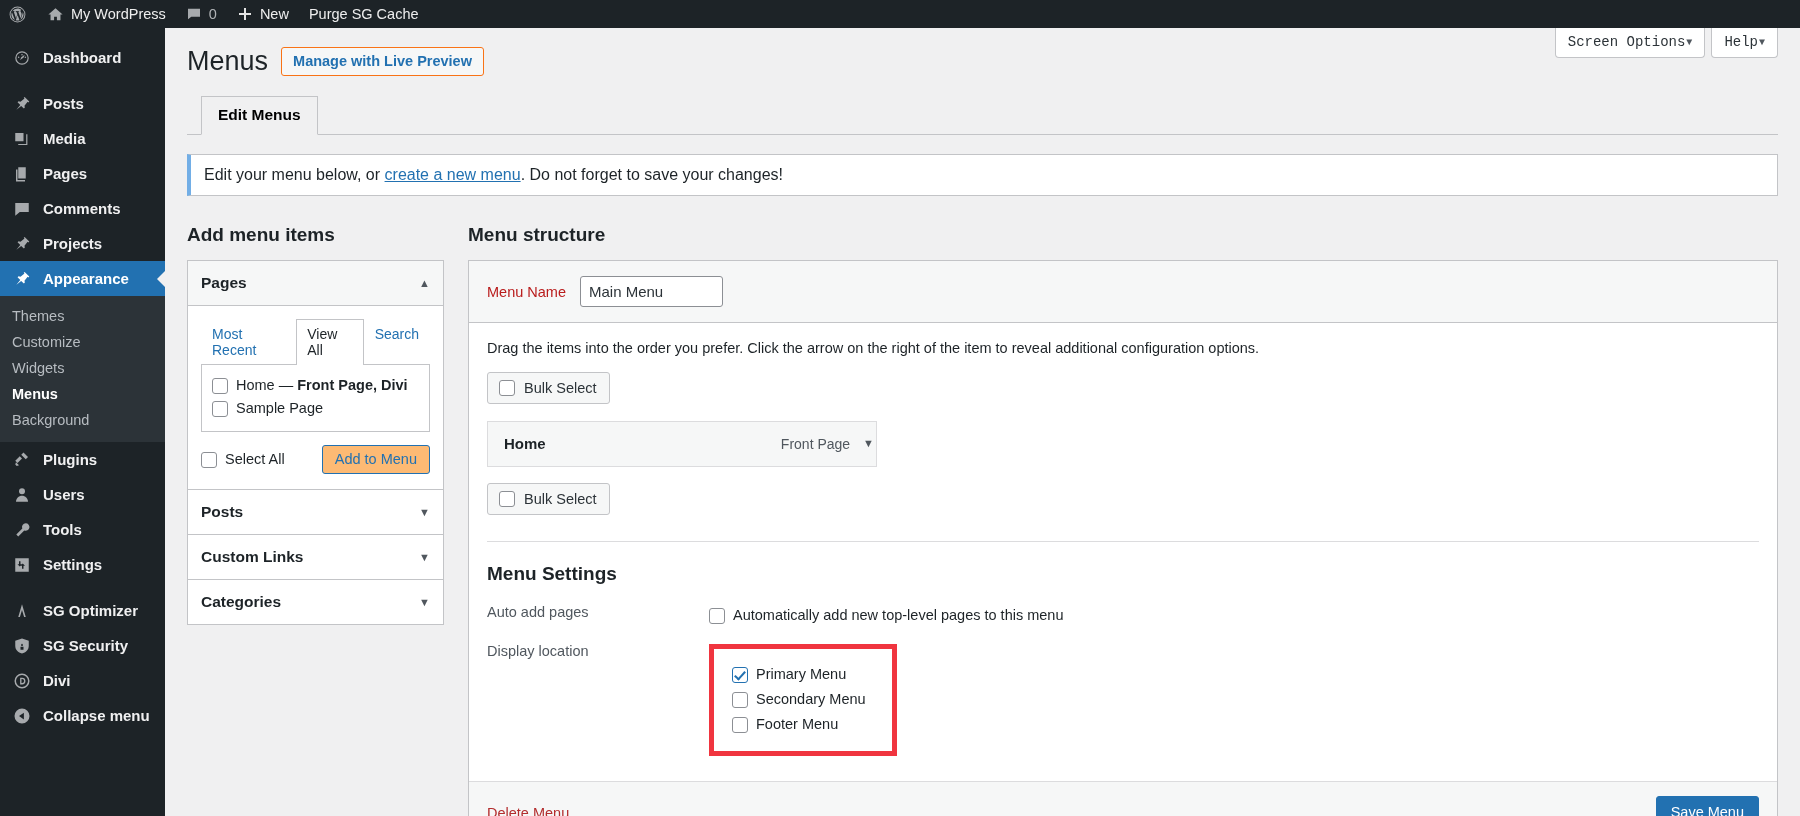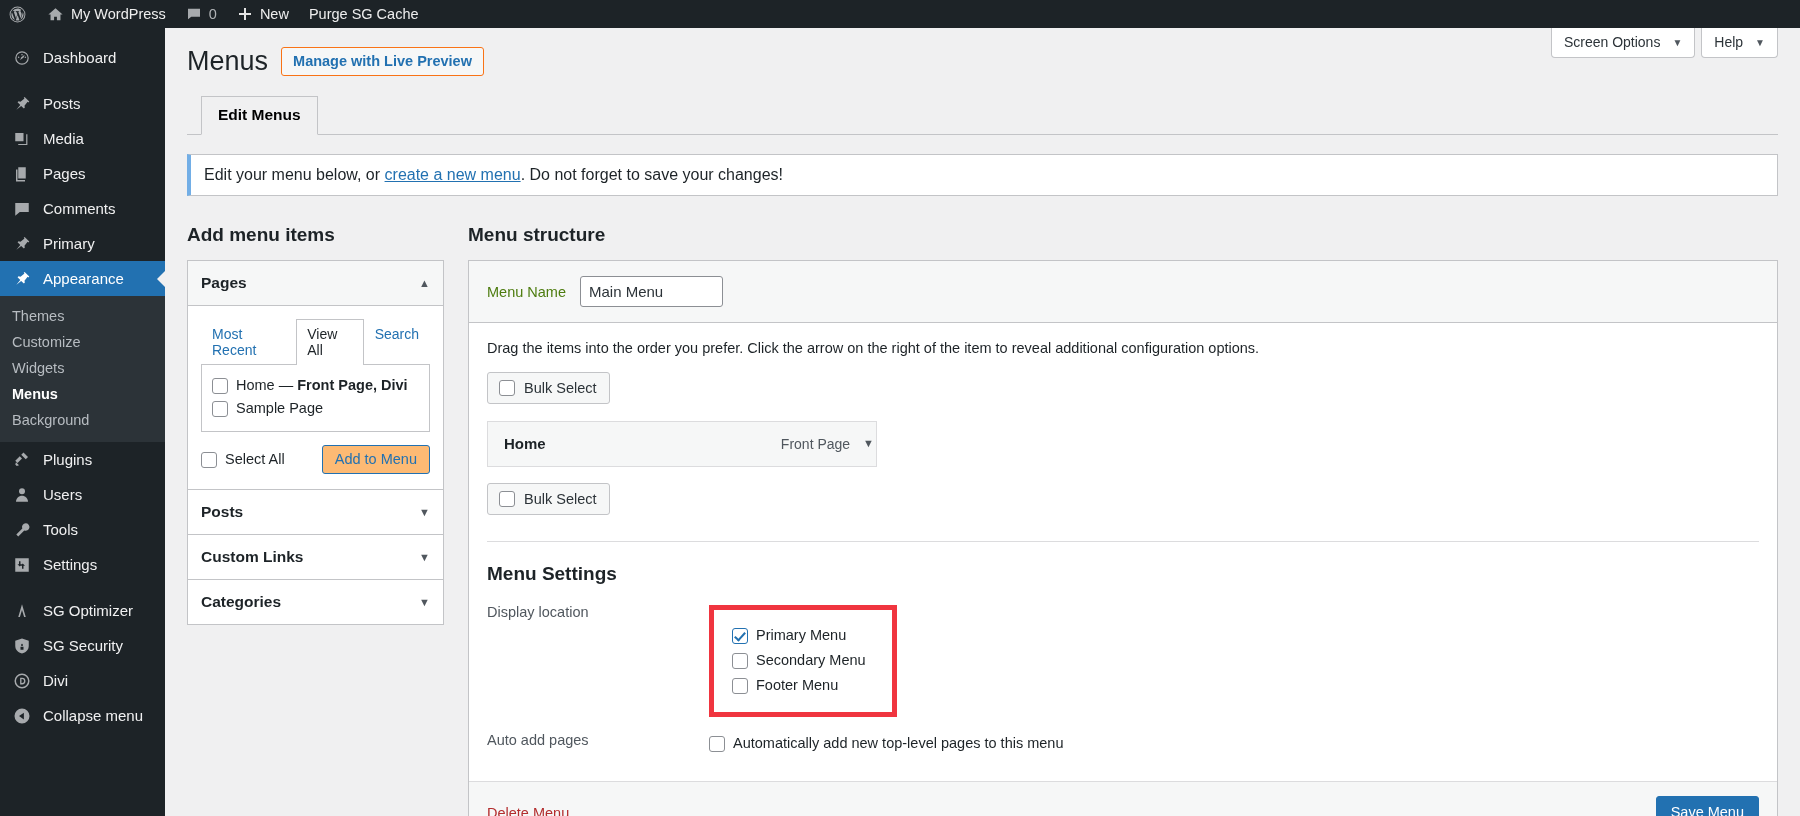--- a/index.html
+++ b/index.html
@@ -27,20 +27,21 @@
   
   #sidebar {
     position: absolute; top: 28px; left: 0; width: 165px; bottom: 0;
     background: #1d2327; color: #f0f0f1; font-size: 15px;
     padding-top: 12px;
   }
   .menu-row {
     display: flex; align-items: center; gap: 11px;
     height: 35px; padding: 0 12px; cursor: pointer; position: relative;
     color: #f0f0f1;
+    font-weight: bold;
   }
   .menu-row .mi { width: 20px; display: inline-flex; justify-content: center; align-items: center; color: #a7aaad; }
   .menu-row.current { background: #2271b1; color: #fff; }
   .menu-row.current .mi { color: #fff; }
   .menu-row.current::after {
     content: ""; position: absolute; right: 0; top: 50%; margin-top: -8px;
     border-style: solid; border-width: 8px 8px 8px 0;
     border-color: transparent #f0f0f1 transparent transparent;
   }
   .menu-gap { height: 11px; }
@@ -56,21 +57,21 @@
     position: absolute; top: 28px; left: 165px; right: 0; bottom: 0;
     background: #f0f0f1; overflow: hidden;
   }
 
   
   .screen-meta { position: absolute; top: 0; right: 22px; display: flex; gap: 6px; }
   .meta-btn {
     background: #fff; border: 1px solid #c3c4c7; border-top: none;
     border-radius: 0 0 4px 4px; padding: 6px 12px 7px 12px;
     font-size: 14px; color: #2c3338; cursor: pointer;
-    display: flex; align-items: center; gap: 12px;
+    display: flex; align-items: center; gap: 1px; font-family: Liberation Mono, monospace;
   }
   .meta-btn .caret { font-size: 10px; color: #50575e; }
 
   .page-pad { padding: 0 22px; }
 
   .title-row { display: flex; align-items: center; gap: 13px; padding-top: 16px; }
   h1.page-title { font-size: 27px; font-weight: normal; color: #1d2327; line-height: 1.3; }
   .lp-btn {
     background: #f6f7f7; border: 1px solid #f97316; color: #2271b1;
     border-radius: 3px; font-size: 14.5px; font-weight: bold;
@@ -137,21 +138,21 @@
     background: #fdba74; border: 1px solid #2271b1; color: #2271b1;
     border-radius: 3px; font-size: 14.5px; padding: 5px 12px 6px 12px; cursor: pointer;
   }
 
   
   .panel { background: #fff; border: 1px solid #c3c4c7; }
   .panel-head {
     background: #f6f7f7; border-bottom: 1px solid #c3c4c7;
     padding: 15px 18px; display: flex; align-items: center; gap: 14px;
   }
-  .panel-head label { font-size: 14.5px; color: #4d7c0f; }
+  .panel-head label { font-size: 14.5px; color: #b91c1c; }
   .name-input {
     width: 143px; padding: 6px 8px; font-size: 15px;
     border: 1px solid #8c8f94; border-radius: 3px; background: #fff;
     color: #2c3338; font-family: "Liberation Sans", sans-serif;
   }
   .panel-body { padding: 17px 18px 0 18px; }
   .drag-hint { font-size: 14.5px; color: #1d2327; }
 
   .bulk-btn {
     display: inline-flex; align-items: center; gap: 9px;
@@ -285,21 +286,21 @@
     </span>
     <span>Comments</span>
   </div>
 
   <div class="menu-row">
     <span class="mi">
       <svg width="18" height="18" viewBox="0 0 24 24" fill="currentColor">
           <path d="M15.5 2.5l-1.2 1.2 1 1-5.3 4.2-2.6-.5-1.3 1.3 3.6 3.6-5.2 6.4 6.4-5.2 3.6 3.6 1.3-1.3-.5-2.6L19.5 9l1 1 1.2-1.2-6.2-6.3z"></path>
         </svg>
     </span>
-    <span>Primary</span>
+    <span>Projects</span>
   </div>
 
   <div class="menu-row current">
     <span class="mi">
       <svg width="18" height="18" viewBox="0 0 24 24" fill="currentColor">
           <path d="M15.5 2.5l-1.2 1.2 1 1-5.3 4.2-2.6-.5-1.3 1.3 3.6 3.6-5.2 6.4 6.4-5.2 3.6 3.6 1.3-1.3-.5-2.6L19.5 9l1 1 1.2-1.2-6.2-6.3z"></path>
         </svg>
     </span>
     <span>Appearance</span>
   </div>
@@ -508,50 +509,50 @@
             </div>
 
             <div class="bulk-btn">
               <span class="cb"></span>
               <span>Bulk Select</span>
             </div>
 
             <hr class="sep">
 
             <div class="settings-h">Menu Settings</div>
+
+            <div class="set-row">
+              <div class="set-label">Auto add pages</div>
+              <div class="set-field">
+                <div class="chk-row">
+                  <span class="cb"></span>
+                  <span>Automatically add new top-level pages to this menu</span>
+                </div>
+              </div>
+            </div>
 
             <div class="set-row">
               <div class="set-label">Display location</div>
               <div class="set-field">
                 <div id="loc-box">
                   <div class="chk-row">
                     <span class="cb checked"></span>
                     <span>Primary Menu</span>
                   </div>
                   <div class="chk-row">
                     <span class="cb"></span>
                     <span>Secondary Menu</span>
                   </div>
                   <div class="chk-row">
                     <span class="cb"></span>
                     <span>Footer Menu</span>
                   </div>
                 </div>
               </div>
             </div>
-
-            <div class="set-row">
-              <div class="set-label">Auto add pages</div>
-              <div class="set-field">
-                <div class="chk-row">
-                  <span class="cb"></span>
-                  <span>Automatically add new top-level pages to this menu</span>
-                </div>
-              </div>
-            </div>
           </div>
 
           <div class="panel-foot">
             <span class="del-link">Delete Menu</span>
             <button class="btn-primary">Save Menu</button>
           </div>
 
         </div>
       </div>
 

